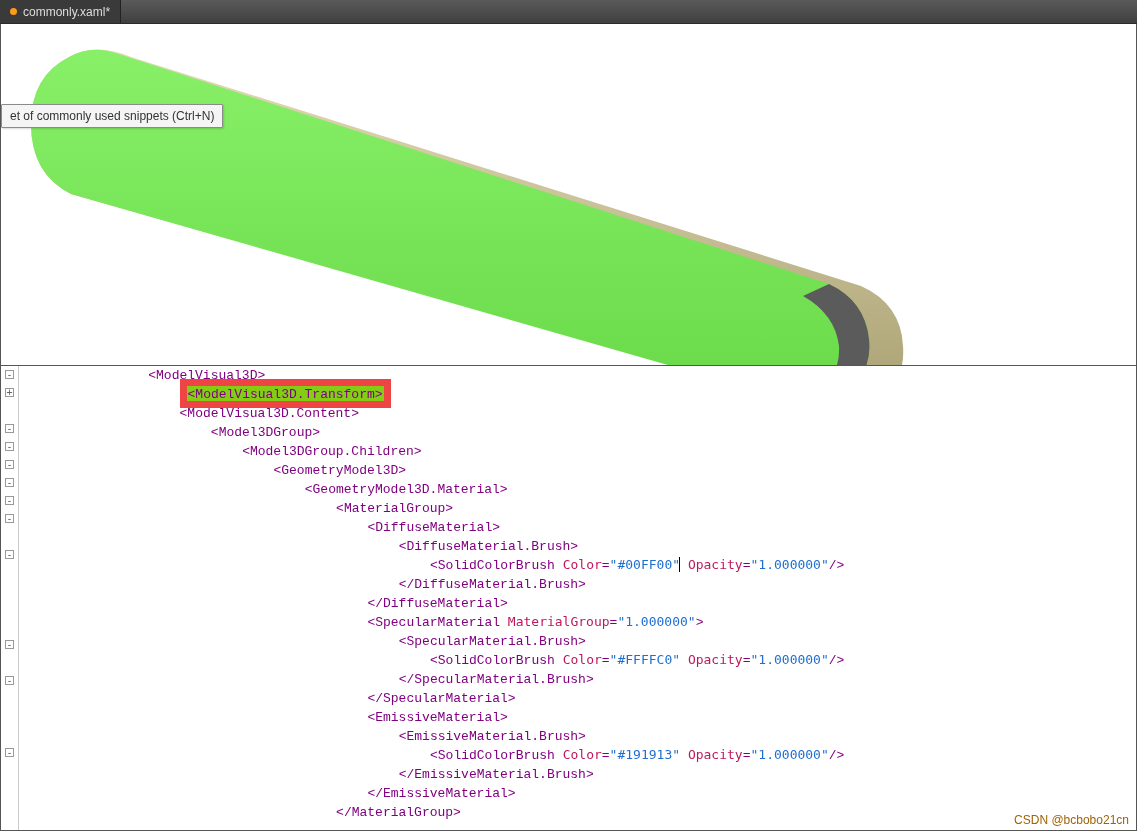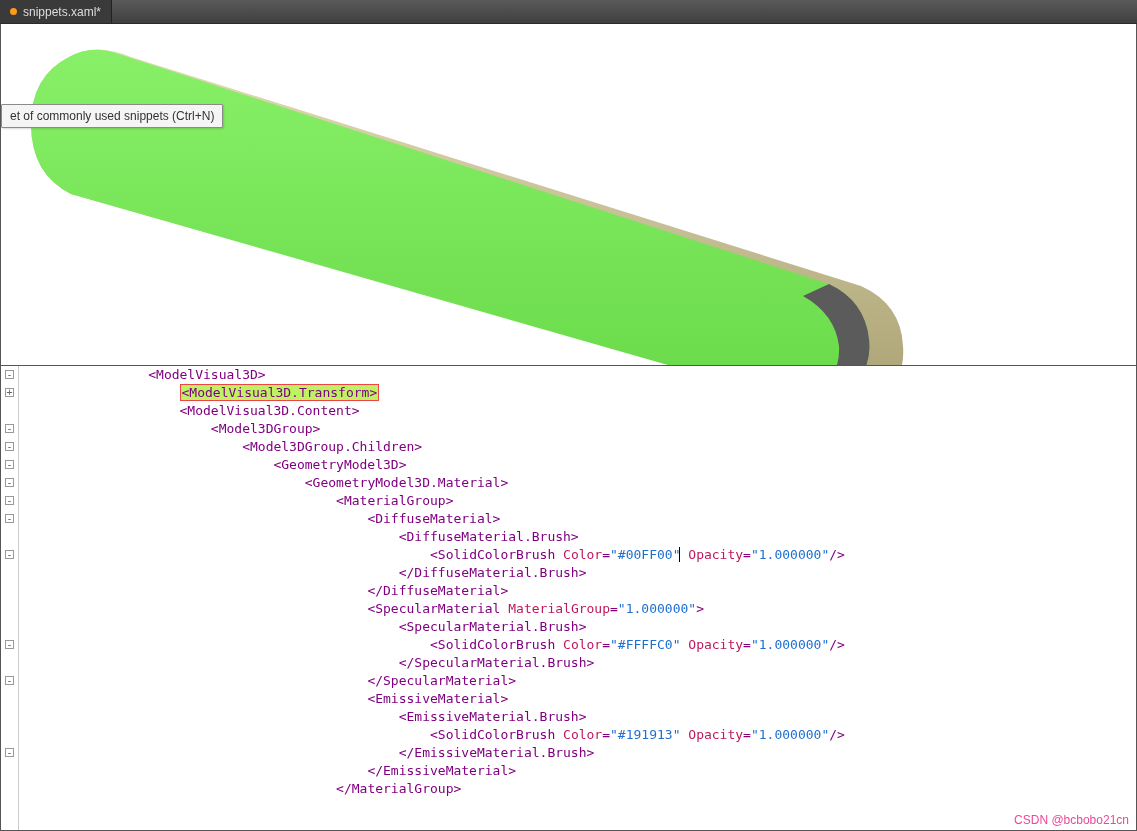--- a/index.html
+++ b/index.html
@@ -17,38 +17,38 @@
 
 .design { height:342px; position:relative; background:#fff; border:1px solid #555; border-top:none; overflow:hidden; }
 .design svg { position:absolute; top:0; left:0; }
 
 
 .codepane { flex:1; display:flex; border:1px solid #555; border-top:none; background:#fff; font-family:Consolas,monospace; font-size:13px; line-height:18px; overflow:hidden; }
 .gutter { width:18px; background:#fff; border-right:1px solid #ccc; }
 .gutter .fold { display:flex; justify-content:center; align-items:flex-start; height:18px; font-size:10px; color:#666; cursor:pointer;}
 .gutter .fold span { border:1px solid #999; width:9px; height:9px; display:flex; justify-content:center; align-items:center; line-height:7px; margin-top:4px;}
 .code { padding-left:4px; white-space:pre; color:#000; }
-.tag { color:#800080; }
+.tag { color:#800080;font-family:Liberation Mono, monospace; }
 .attr { color:#be185d; }
 .val { color:#1f6fd0; }
-.collapsed { background:#bef264; border:1px solid #ef4444; padding:0 1px;}
+.collapsed { background:#84cc16; border:7px solid #ef4444; padding:0 1px;}
 .caret { border-right:1px solid #000; margin-left:-1px;}
 
 
-.watermark { position:absolute; right:8px; bottom:4px; color:#ec4899; font-size:12px; font-family:"Segoe UI",sans-serif;}
+.watermark { position:absolute; right:8px; bottom:4px; color:#a16207; font-size:12px; font-family:"Segoe UI",sans-serif;}
 </style>
 </head>
 <body>
 
 <div class="app">
 
   <div class="titlebar">
     <div class="tab">
       <span class="dot"></span>
-      <span>snippets.xaml*</span>
+      <span>commonly.xaml*</span>
     </div>
   </div>
 
   <div class="design">
     <svg width="1137" height="390">
       <defs>
         <linearGradient id="gTan" x1="0" y1="0" x2="0" y2="1">
           <stop offset="0" stop-color="#e3dcb6"></stop>
           <stop offset="1" stop-color="#a89f71"></stop>
         </linearGradient>

